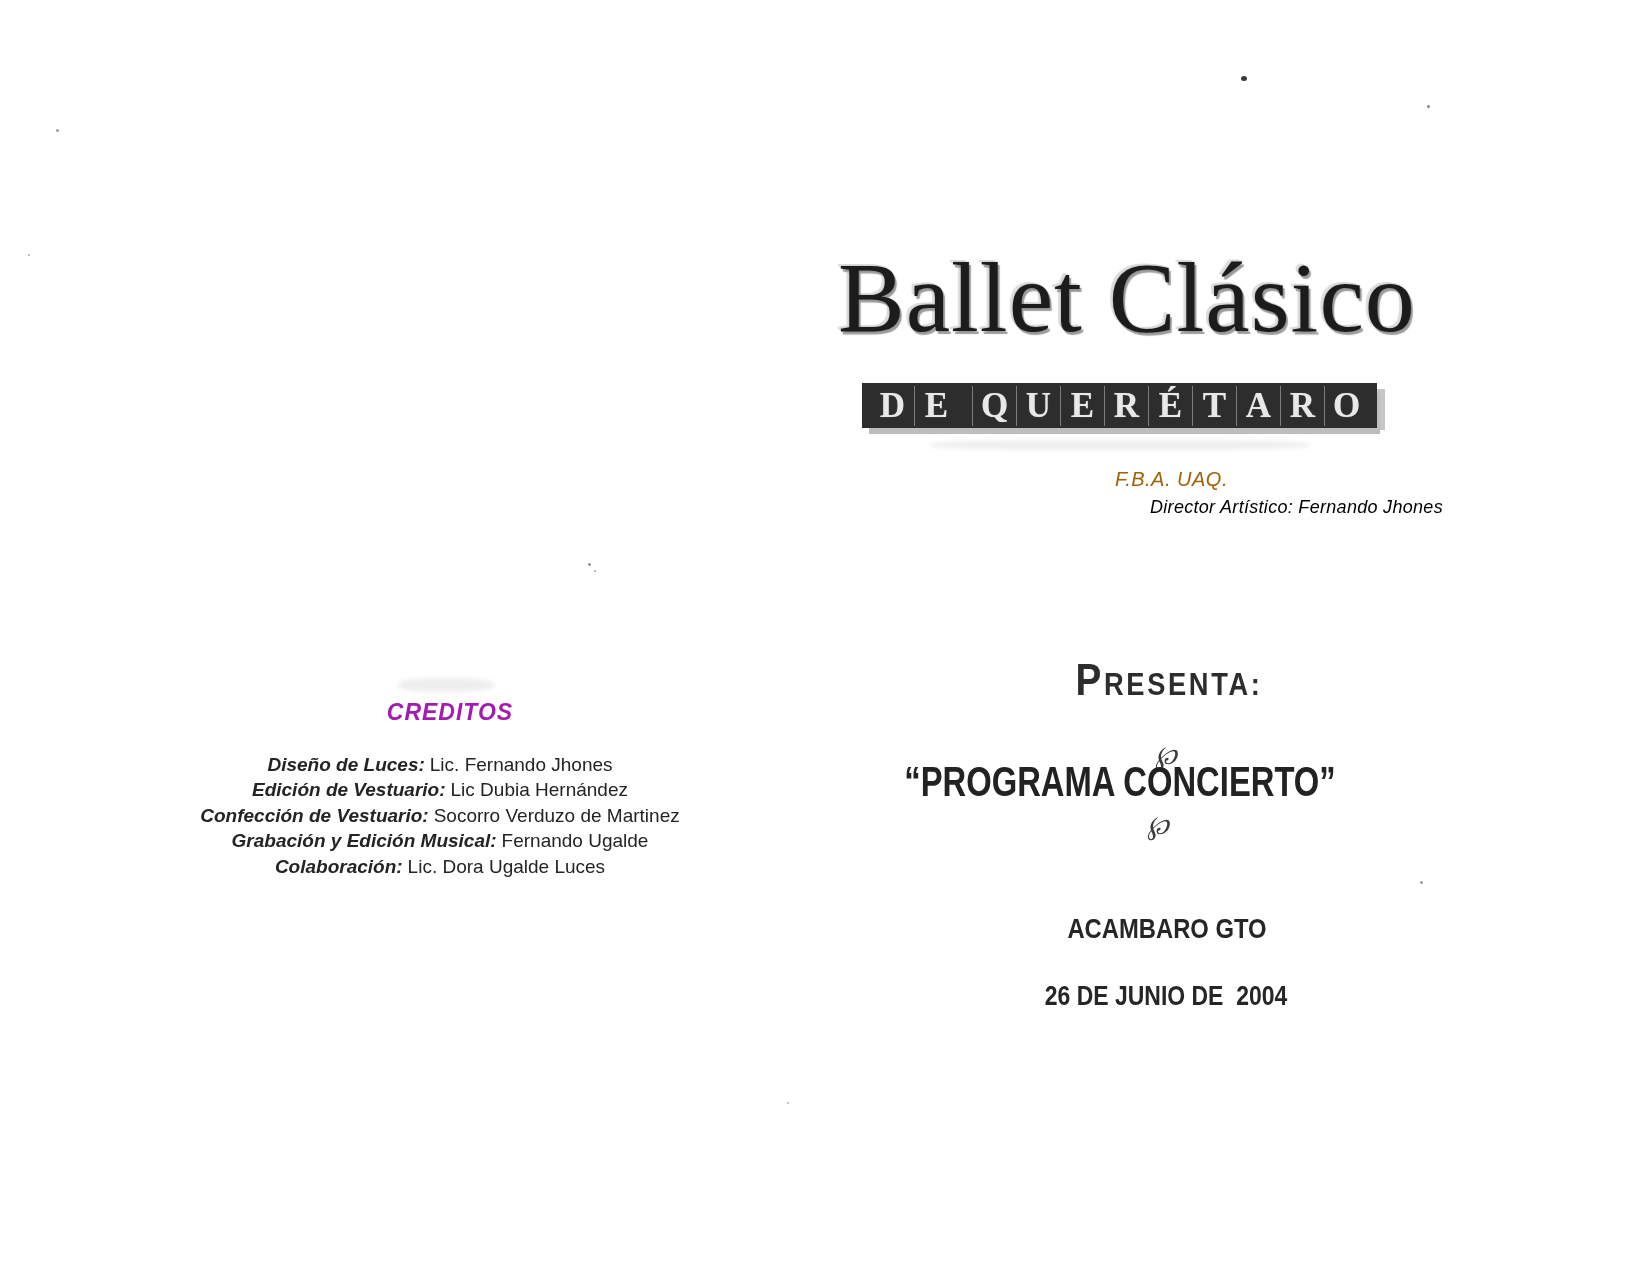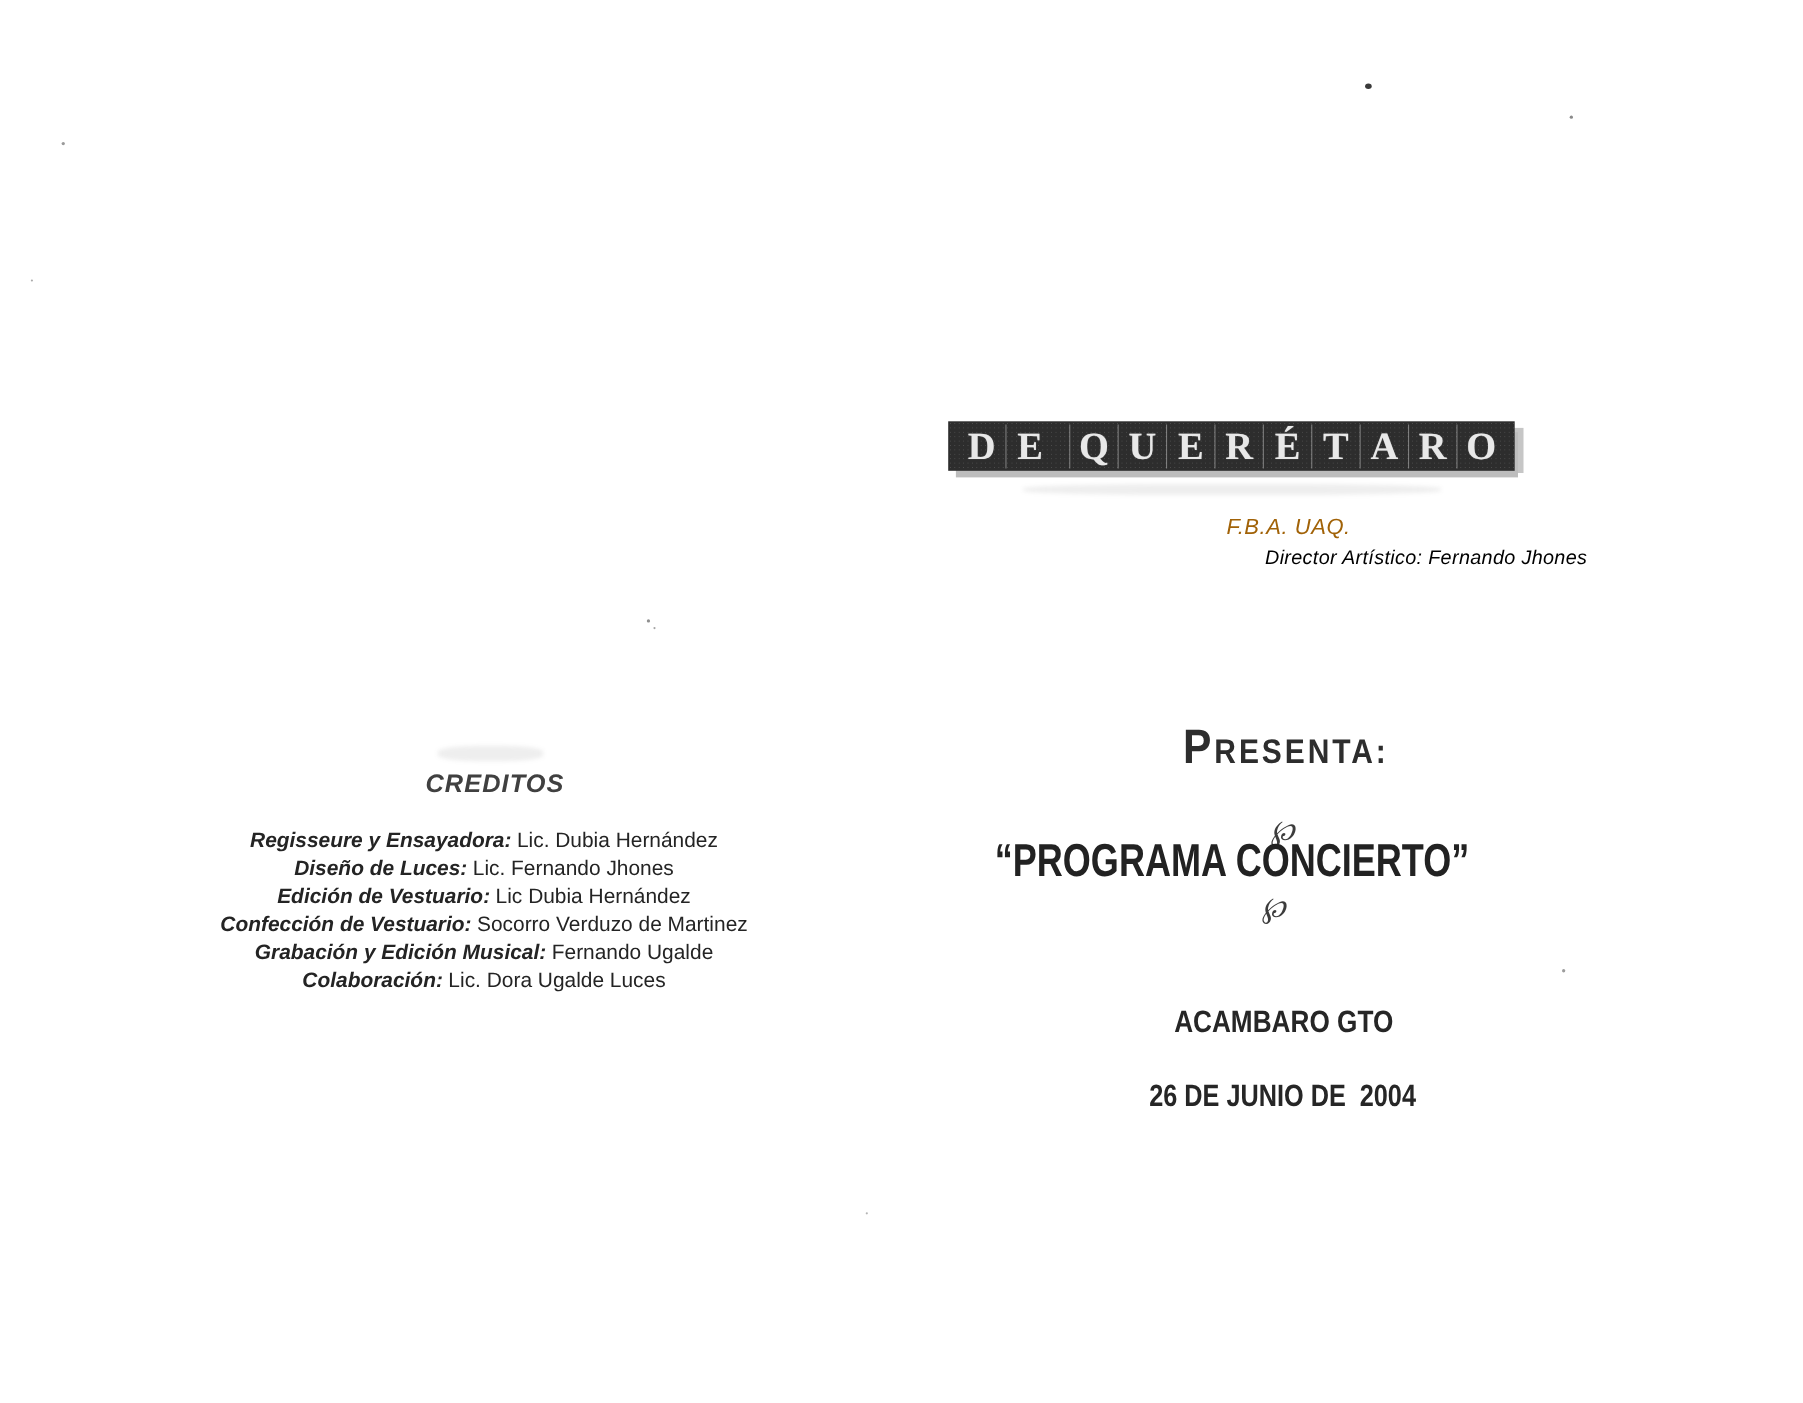--- a/index.html
+++ b/index.html
@@ -145,21 +145,21 @@
 
   
   .credits-heading {
     position: absolute;
     left: 450px;
     top: 699px;
     transform: translateX(-50%);
     font-size: 23px;
     font-weight: 700;
     font-style: italic;
-    color: #404040;
+    color: #a21caf;
     letter-spacing: 1px;
     white-space: nowrap;
   }
   .credits-list {
     position: absolute;
     left: 440px;
     top: 752px;
     transform: translateX(-50%);
     text-align: center;
     font-size: 19px;
@@ -185,20 +185,21 @@
     background: rgba(90,90,90,0.10);
     filter: blur(2px);
     border-radius: 40%;
   }
 </style>
 </head>
 <body>
 
 <div class="page">
 
+  <div class="logo-title">Ballet Clásico</div>
   <div class="logo-banner">
       <span class="banner-letter">D</span>
       <span class="banner-letter">E</span>
       <span class="banner-gap"></span>
       <span class="banner-letter">Q</span>
       <span class="banner-letter">U</span>
       <span class="banner-letter">E</span>
       <span class="banner-letter">R</span>
       <span class="banner-letter">É</span>
       <span class="banner-letter">T</span>
@@ -217,23 +218,20 @@
   <div class="ornament ornament-top">℘</div>
   <div class="program-title">“PROGRAMA CONCIERTO”</div>
   <div class="ornament ornament-bottom">℘</div>
 
   <div class="venue-line">ACAMBARO GTO</div>
   <div class="date-line">26 DE JUNIO DE  2004</div>
 
   <div class="credits-heading">CREDITOS</div>
   <div class="credits-list">
     <div class="credit-row">
-      <span class="credit-label">Regisseure y Ensayadora:</span><span class="credit-value">Lic. Dubia Hernández</span>
-    </div>
-    <div class="credit-row">
       <span class="credit-label">Diseño de Luces:</span><span class="credit-value">Lic. Fernando Jhones</span>
     </div>
     <div class="credit-row">
       <span class="credit-label">Edición de Vestuario:</span><span class="credit-value">Lic Dubia Hernández</span>
     </div>
     <div class="credit-row">
       <span class="credit-label">Confección de Vestuario:</span><span class="credit-value">Socorro Verduzo de Martinez</span>
     </div>
     <div class="credit-row">
       <span class="credit-label">Grabación y Edición Musical:</span><span class="credit-value">Fernando Ugalde</span>

